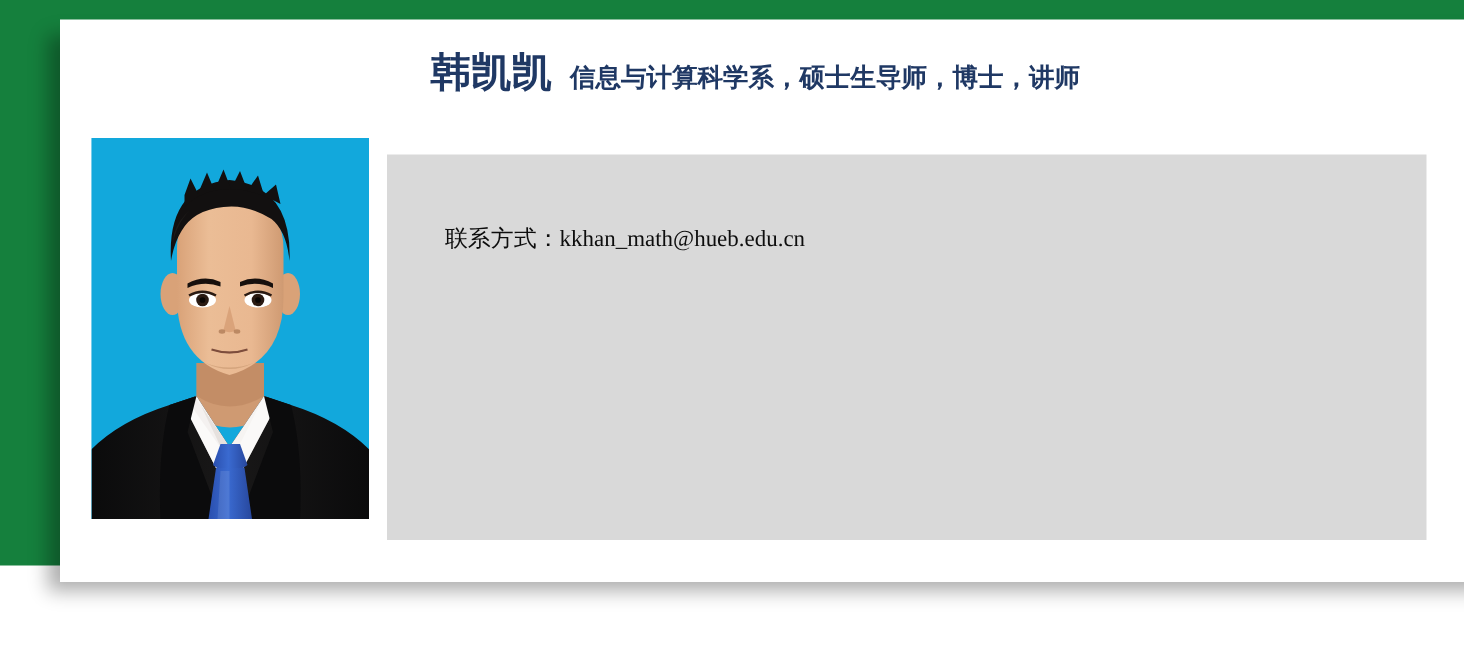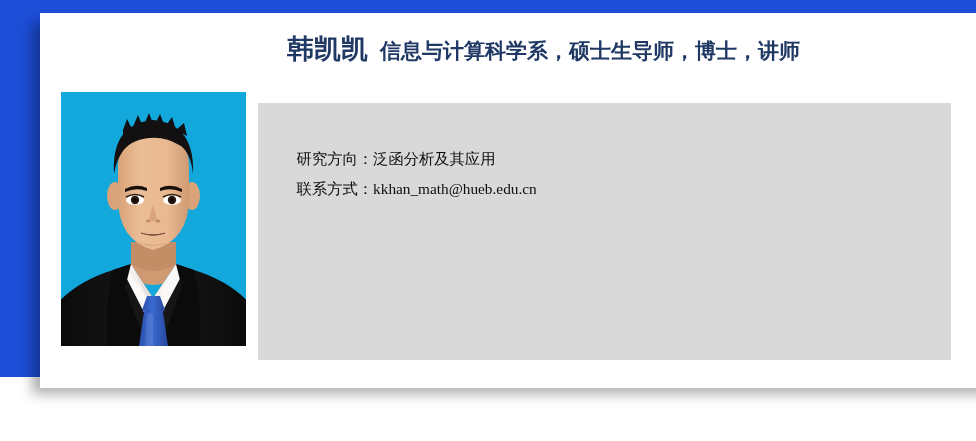--- a/index.html
+++ b/index.html
@@ -12,21 +12,21 @@
     background: #ffffff;
     font-family: "Liberation Sans", "DejaVu Sans", sans-serif;
     overflow: hidden;
   }
 
   
   .stage {
     position: relative;
     width: 976px;
     height: 377px;
-    background: #1d4ed8;
+    background: #15803d;
   }
 
   
   .card {
     position: absolute;
     left: 40px;
     top: 13px;
     width: 960px;            
     height: 375px;
     background: #ffffff;
@@ -52,21 +52,21 @@
   .prof-name {
     font-size: 27px;
     font-weight: bold;
     color: #1F3864;
     letter-spacing: 0px;
     line-height: 1;
     font-family: "DejaVu Sans", "Liberation Sans", sans-serif;
   }
   .prof-titles {
     margin-left: 12px;
-    font-size: 21px;
+    font-size: 17px;
     font-weight: bold;
     color: #1F3864;
     line-height: 1;
     font-family: "DejaVu Sans", "Liberation Sans", sans-serif;
   }
 
   
   .body-row {
     position: absolute;
     left: 0;
@@ -205,21 +205,20 @@
           <path d="M80 141 Q92 146 104 141 Q92 144 80 141 Z" fill="#8d5a48"></path>
           <path d="M80 141 Q92 145 104 141" stroke="#7d4d3c" stroke-width="1.3" fill="none"></path>
 
           <path d="M76 150 Q92 158 108 150 Q92 156 76 150 Z" fill="#c08f68" opacity="0.5"></path>
         </svg>
       </div>
 
       <div class="info-panel">
         <div class="info-text">
 
-          <p class="indent"><span>研究方向：</span><span>泛函分析及其应用</span></p>
 
 
 
           <p class="indent"><span>联系方式：</span><span class="latin">kkhan_math@hueb.edu.cn</span></p>
 
         </div>
       </div>
 
     </div>
   </div>

